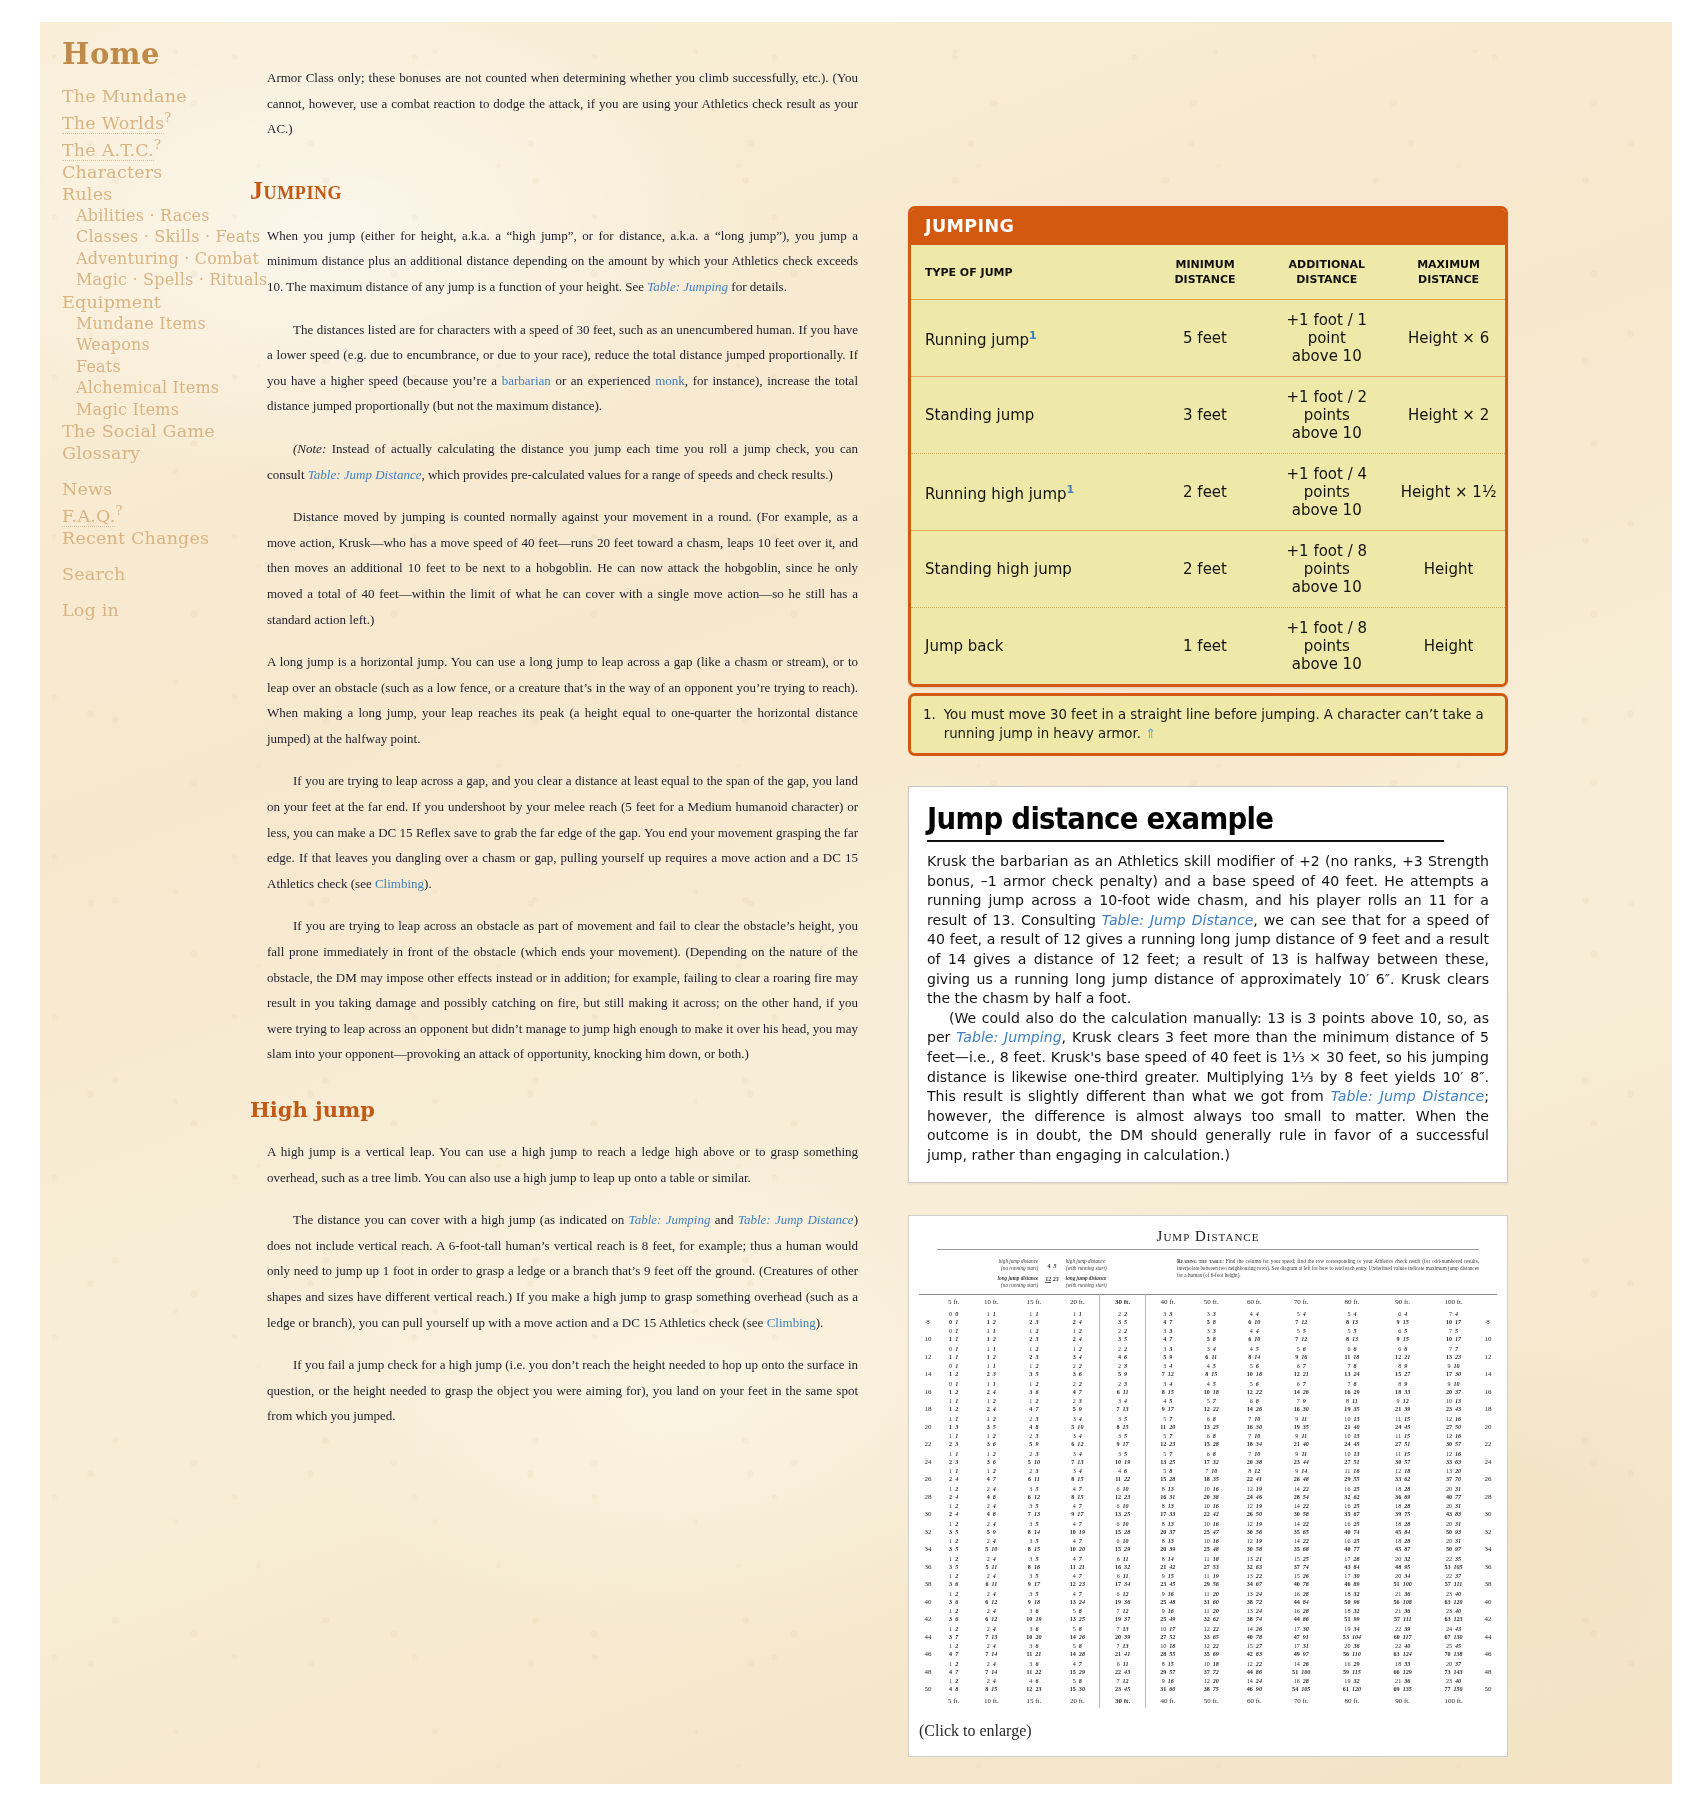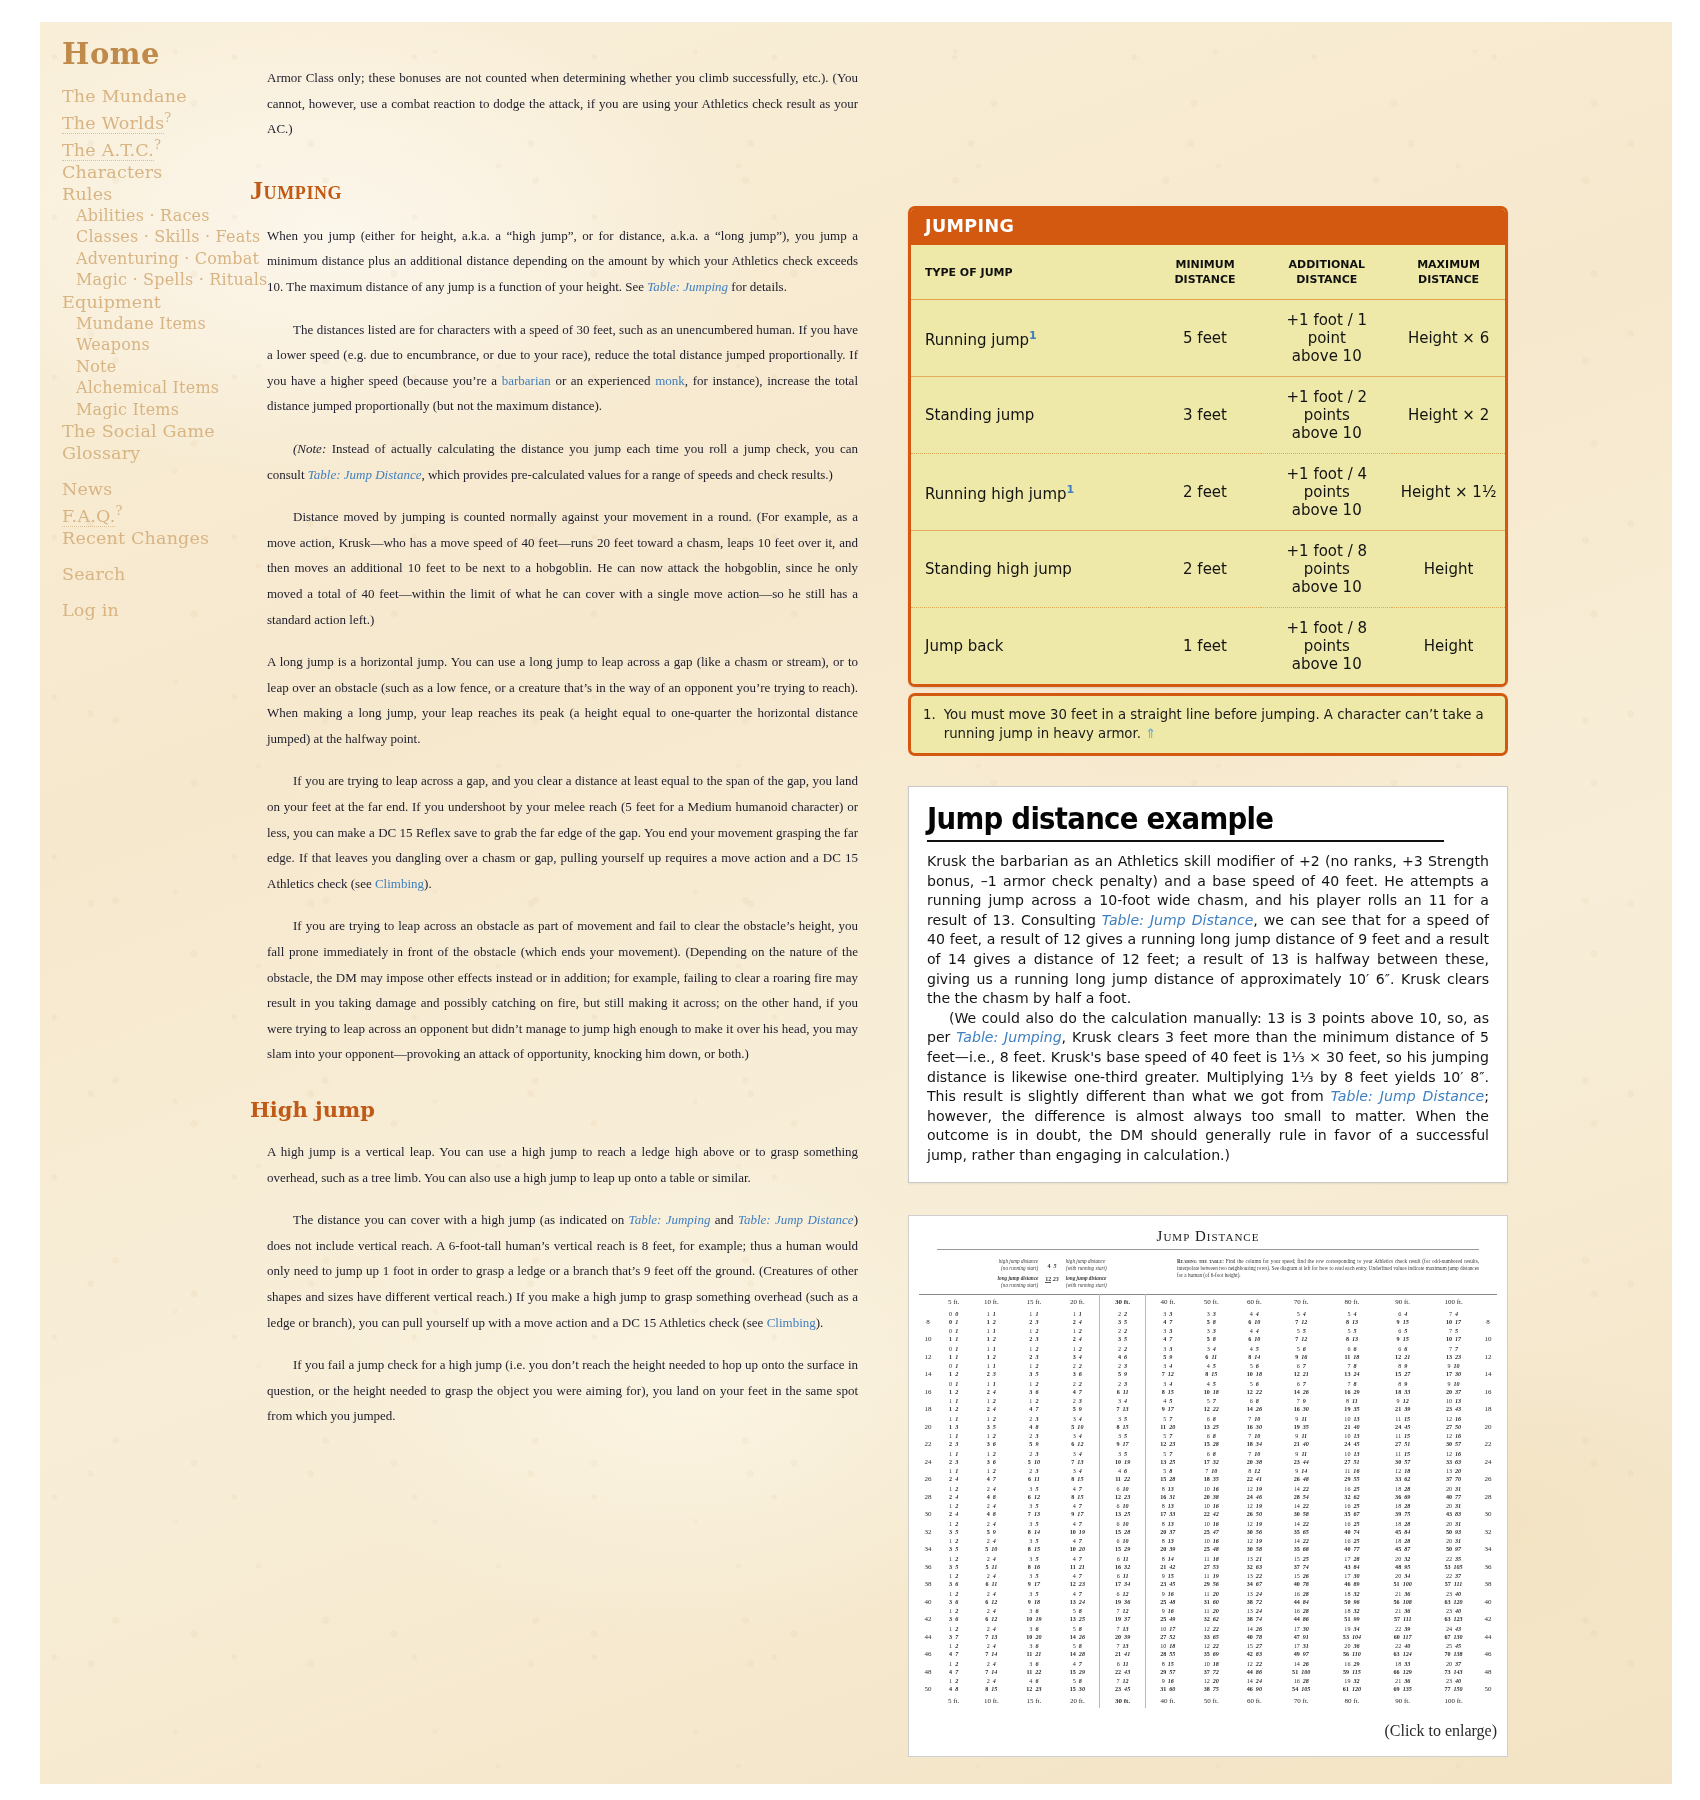--- a/index.html
+++ b/index.html
@@ -263,21 +263,21 @@
     white-space: nowrap;
   }
   table.fd th { font-weight: normal; font-size: 7px; padding: 3px 1px; }
   table.fd th.b { font-weight: bold; }
   table.fd td.rh { font-size: 7px; width: 18px; }
   table.fd td .a { }
   table.fd td .b { font-style: italic; font-weight: bold; margin-left: 3px; }
   table.fd .sep { border-left: .5px solid #b9b9b9; }
   table.fd tr.top td { padding-top: 2px; }
   .fig-caption {
-    text-align: right;
+    text-align: left;
     font-family: "Liberation Serif", serif;
     font-size: 16px;
     color: #2a2a2a;
     margin-top: 14px;
   }
   .hdr-rule { border-top:.7px solid #8a8a8a; }
 </style>
 </head>
 <body>
 
@@ -291,21 +291,21 @@
         <div class="nav-item dotted"><span class="lbl">The A.T.C.</span><span class="q">?</span></div>
         <div class="nav-item"><span class="lbl">Characters</span></div>
         <div class="nav-item"><span class="lbl">Rules</span></div>
         <div class="nav-item sub"><span class="lbl">Abilities · Races</span></div>
         <div class="nav-item sub"><span class="lbl">Classes · Skills · Feats</span></div>
         <div class="nav-item sub"><span class="lbl">Adventuring · Combat</span></div>
         <div class="nav-item sub"><span class="lbl">Magic · Spells · Rituals</span></div>
         <div class="nav-item"><span class="lbl">Equipment</span></div>
         <div class="nav-item sub"><span class="lbl">Mundane Items</span></div>
         <div class="nav-item sub"><span class="lbl">Weapons</span></div>
-        <div class="nav-item sub"><span class="lbl">Note</span></div>
+        <div class="nav-item sub"><span class="lbl">Feats</span></div>
         <div class="nav-item sub"><span class="lbl">Alchemical Items</span></div>
         <div class="nav-item sub"><span class="lbl">Magic Items</span></div>
         <div class="nav-item"><span class="lbl">The Social Game</span></div>
         <div class="nav-item"><span class="lbl">Glossary</span></div>
       </div>
     <div class="nav-gap"></div>
     <div id="nav-list2">
         <div class="nav-item"><span class="lbl">News</span></div>
         <div class="nav-item dotted"><span class="lbl">F.A.Q.</span><span class="q">?</span></div>
         <div class="nav-item"><span class="lbl">Recent Changes</span></div>

